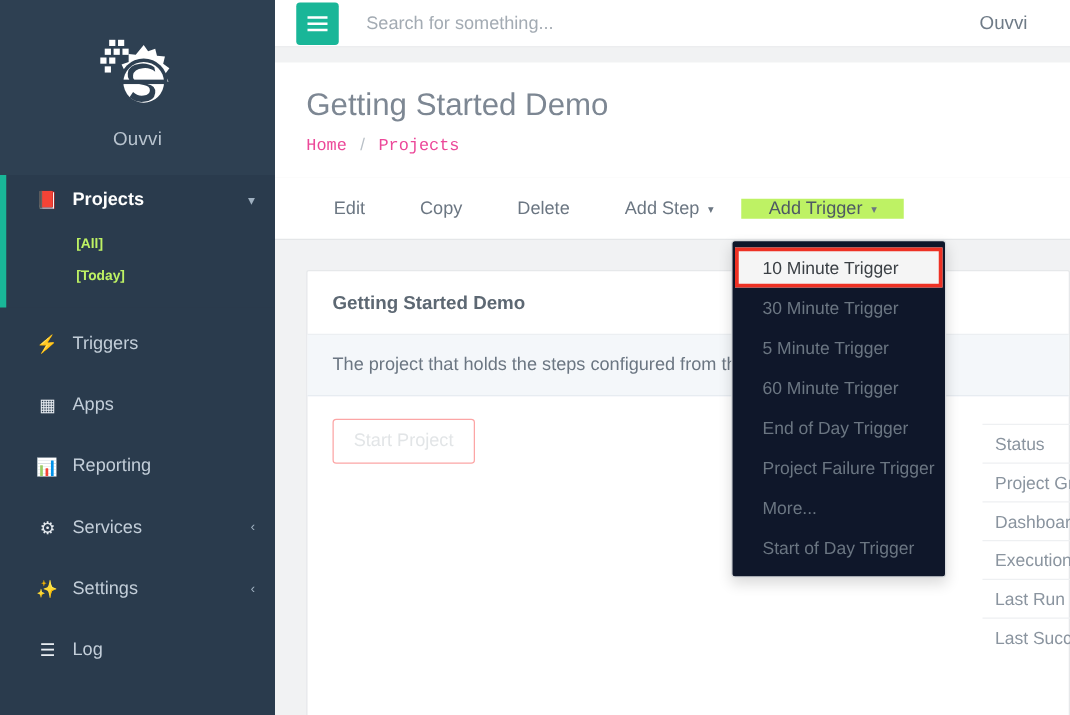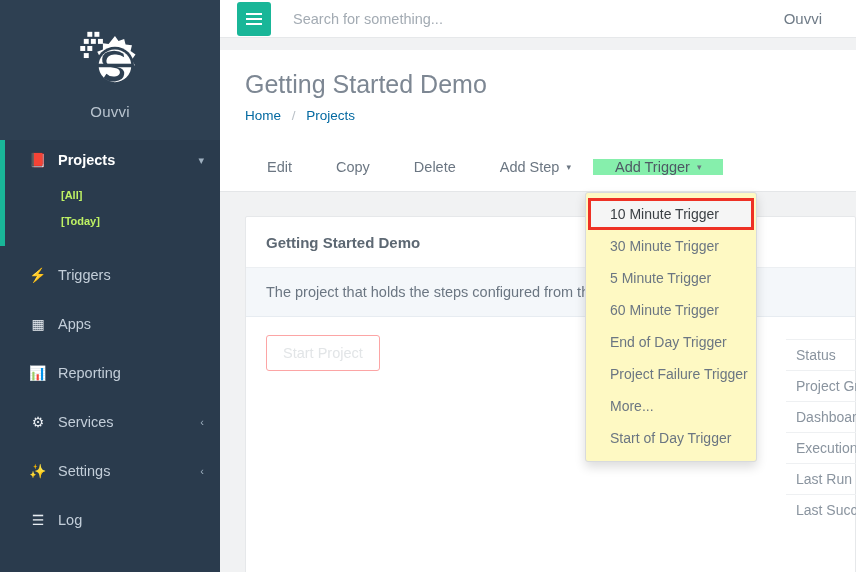--- a/index.html
+++ b/index.html
@@ -157,21 +157,21 @@
     font-size: 25px;
     font-weight: normal;
     color: #7d8793;
   }
   .breadcrumb {
     position: absolute;
     left: 25px; top: 58px;
     font-size: 13.5px;
     color: #8a949f;
   }
-  .breadcrumb .crumb { color: #0369a1; cursor: pointer; }
+  .breadcrumb .crumb { color: #ec4899; cursor: pointer; font-family: Liberation Mono, monospace; }
   .breadcrumb .sep { margin: 0 7px; color: #b9c0c7; }
 
   
   .toolbar {
     position: absolute;
     left: 220px; top: 142px;
     width: 636px; height: 50px;
     background: #ffffff;
     border-bottom: 1px solid #e4e6e8;
     display: flex;
@@ -181,21 +181,21 @@
   .tb-tab {
     display: flex;
     align-items: center;
     padding: 0 22px;
     font-size: 14.5px;
     color: #6b7682;
     cursor: pointer;
     white-space: nowrap;
   }
   .tb-tab.active {
-    background: #86efac;
+    background: #bef264;
     color: #4e5964;
   }
   .tb-caret {
     margin-left: 7px;
     font-size: 9px;
     color: #6b7682;
   }
 
   
   .content {
@@ -256,21 +256,21 @@
     padding: 7px 0 7px 10px;
     color: #8a949f;
     white-space: nowrap;
   }
 
   
   .dropdown {
     position: absolute;
     left: 585px; top: 192px;
     width: 172px;
-    background: #fef9c3;
+    background: #0f172a;
     border: 1px solid #d8dadd;
     border-radius: 3px;
     box-shadow: 0 5px 11px rgba(0,0,0,0.14);
     padding: 5px 0 7px 0;
     z-index: 50;
   }
   .dd-item {
     padding: 8px 14px 8px 24px;
     font-size: 14px;
     color: #6b7682;

